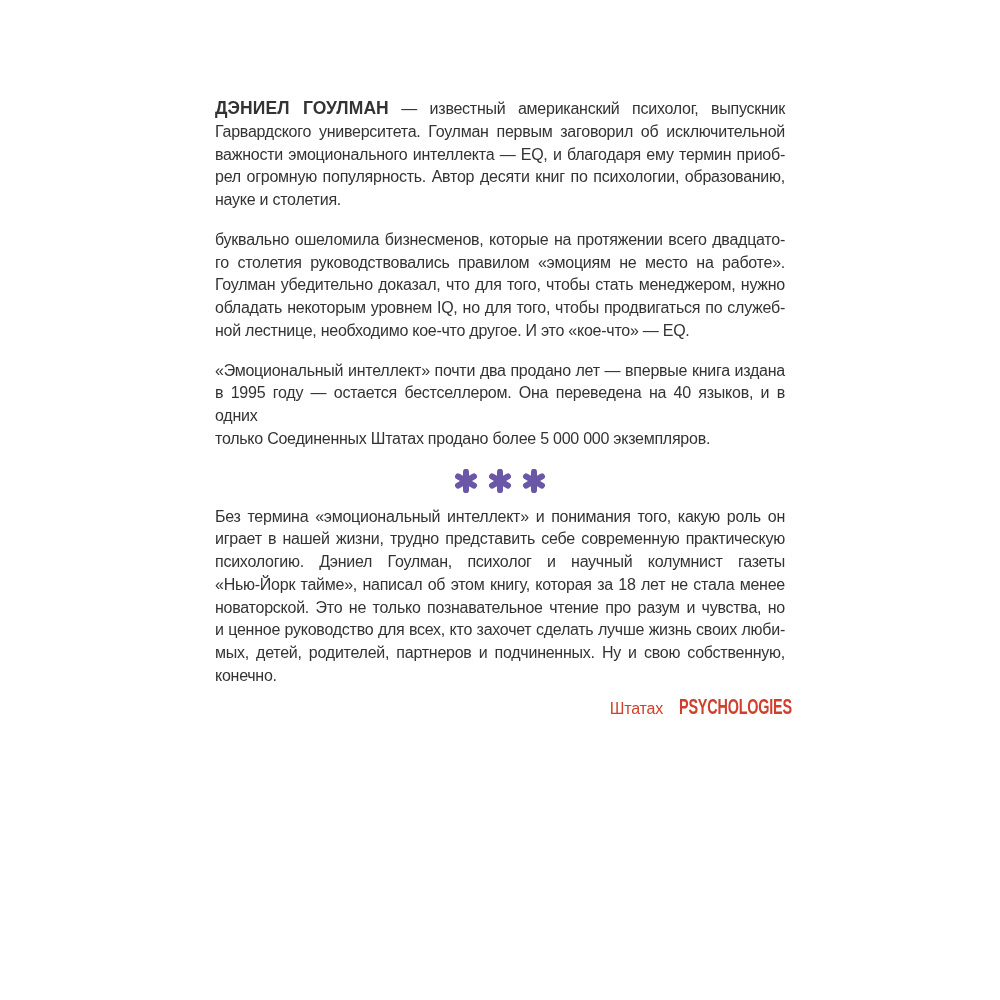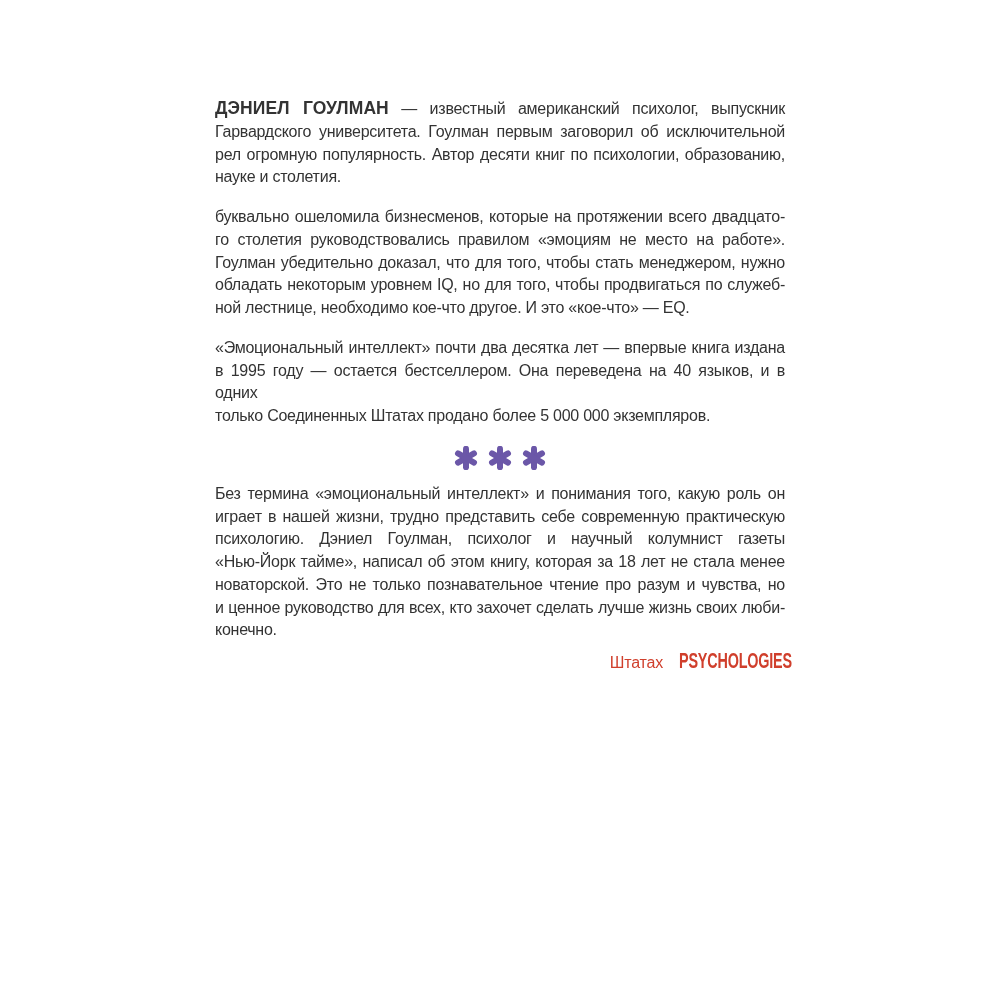--- a/index.html
+++ b/index.html
@@ -80,32 +80,33 @@
 </head>
 <body>
 
 <div class="page" style="background: rgb(255, 255, 255); color: rgb(51, 51, 51);">
   <div class="column">
 
     <div id="section-top">
         <div class="para">
           <div class="line"><b class="lead">ДЭНИЕЛ ГОУЛМАН</b> — известный американский психолог, выпускник</div>
           <div class="line">Гарвардского университета. Гоулман первым заговорил об исключительной</div>
+          <div class="line">важности эмоционального интеллекта — EQ, и благодаря ему термин приоб-</div>
           <div class="line">рел огромную популярность. Автор десяти книг по психологии, образованию,</div>
           <div class="line last">науке и столетия.</div>
         </div>
         <div class="para">
           <div class="line">буквально ошеломила бизнесменов, которые на протяжении всего двадцато-</div>
           <div class="line">го столетия руководствовались правилом «эмоциям не место на работе».</div>
           <div class="line">Гоулман убедительно доказал, что для того, чтобы стать менеджером, нужно</div>
           <div class="line">обладать некоторым уровнем IQ, но для того, чтобы продвигаться по служеб-</div>
           <div class="line last">ной лестнице, необходимо кое-что другое. И это «кое-что» — EQ.</div>
         </div>
         <div class="para">
-          <div class="line">«Эмоциональный интеллект» почти два десятка лет — впервые книга издана</div>
+          <div class="line">«Эмоциональный интеллект» почти два продано лет — впервые книга издана</div>
           <div class="line">в 1995 году — остается бестселлером. Она переведена на 40 языков, и в одних</div>
           <div class="line last">только Соединенных Штатах продано более 5 000 000 экземпляров.</div>
         </div>
       </div>
 
     <div class="separator" style="color: rgb(107, 87, 168);">
       <svg width="24" height="24" viewBox="0 0 26 26">
         <g stroke="currentColor" stroke-width="6.5" stroke-linecap="round">
           <line x1="13" y1="3" x2="13" y2="23"></line>
           <line x1="13" y1="3" x2="13" y2="23" transform="rotate(60 13 13)"></line>
@@ -129,20 +130,21 @@
     </div>
 
     <div id="section-bottom">
         <div class="para">
           <div class="line">Без термина «эмоциональный интеллект» и понимания того, какую роль он</div>
           <div class="line">играет в нашей жизни, трудно представить себе современную практическую</div>
           <div class="line">психологию. Дэниел Гоулман, психолог и научный колумнист газеты</div>
           <div class="line">«Нью-Йорк тайме», написал об этом книгу, которая за 18 лет не стала менее</div>
           <div class="line">новаторской. Это не только познавательное чтение про разум и чувства, но</div>
           <div class="line">и ценное руководство для всех, кто захочет сделать лучше жизнь своих люби-</div>
+          <div class="line">мых, детей, родителей, партнеров и подчиненных. Ну и свою собственную,</div>
           <div class="line last">конечно.</div>
         </div>
       </div>
 
     <div class="attribution" style="color: rgb(208, 63, 44);">
       <span class="j-prefix">Штатах</span><span class="j-box"><span class="j-name">PSYCHOLOGIES</span></span>
     </div>
 
   </div>
 </div>

